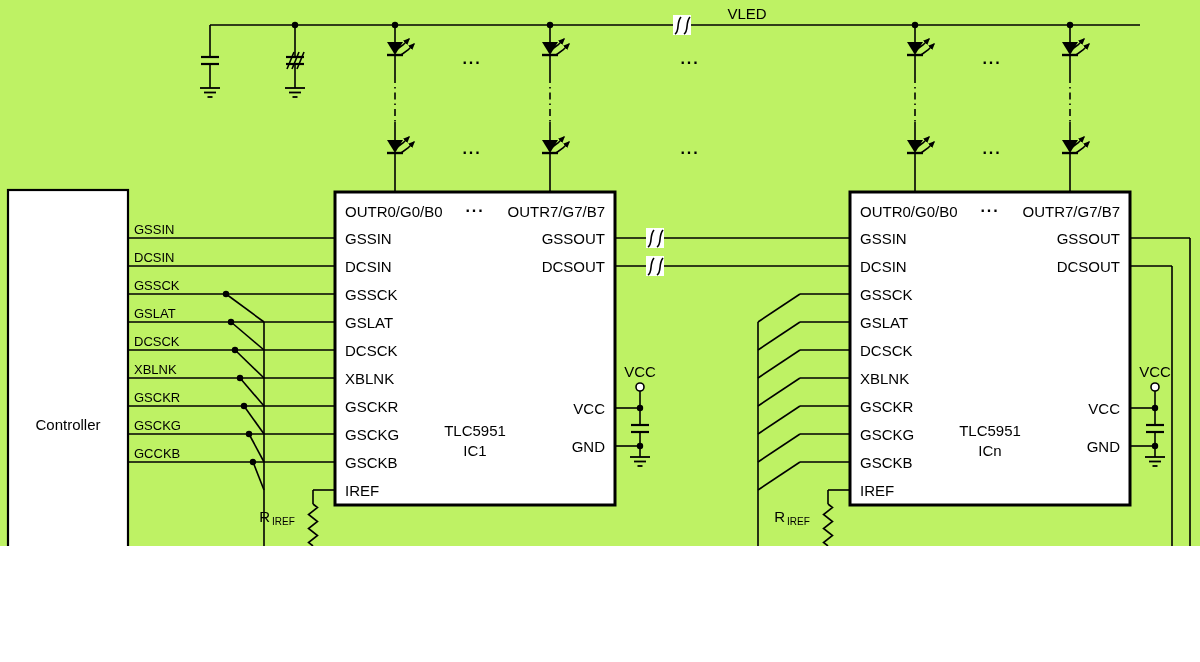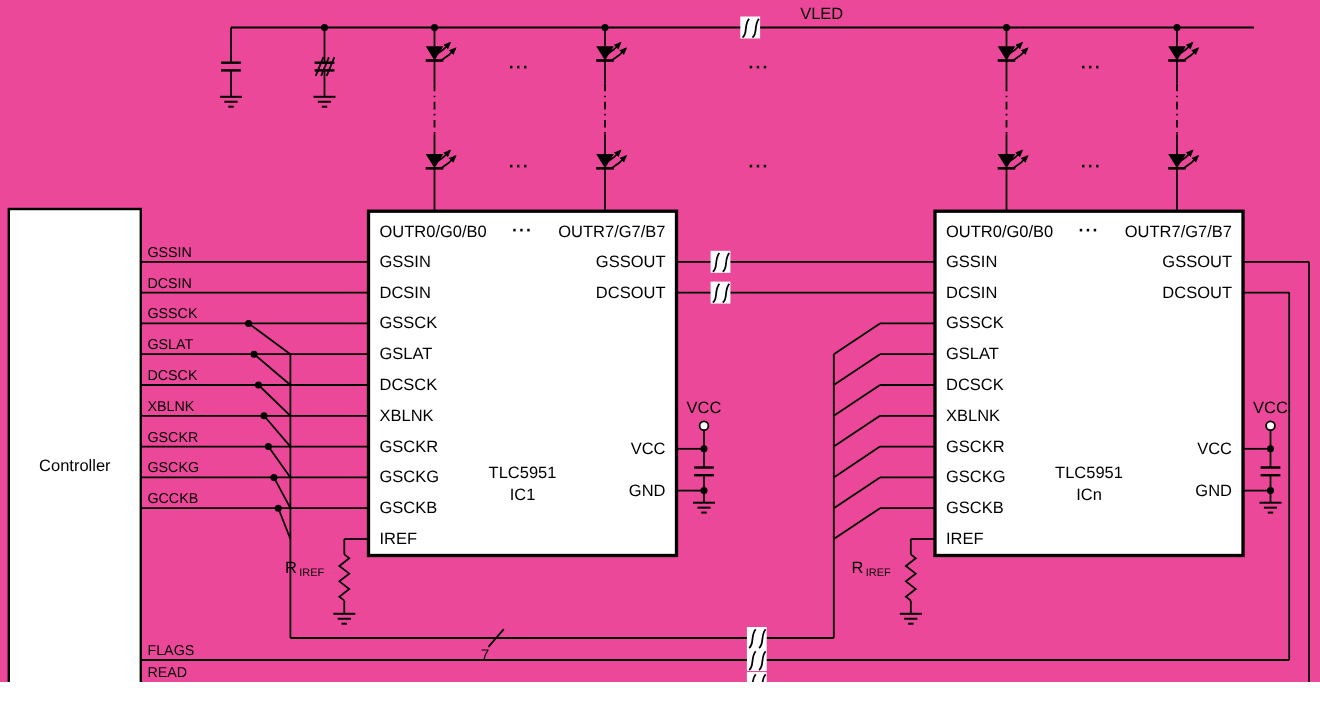--- a/index.html
+++ b/index.html
@@ -1,16 +1,16 @@
 <!DOCTYPE html>
 <html><head>
 <meta charset="utf-8">
 <style>
   html,body{margin:0;padding:0;background:#ffffff;}
-  .canvas{width:1200px;height:620px;background:#ec4899;position:relative;overflow:hidden;text-align:right;}
+  .canvas{width:1200px;height:546px;background:#bef264;position:relative;overflow:hidden;text-align:right;}
   svg{display:block;}
   text{font-family:"Liberation Sans","DejaVu Sans",sans-serif;fill:#000;dominant-baseline:central;}
   .t15{font-size:15px;}
   .t13{font-size:13px;}
   .t14{font-size:14px;}
   .t10{font-size:10px;}
   .dots{font-size:16px;font-weight:bold;letter-spacing:1px;}
   .w{stroke:#000;stroke-width:1.6;fill:none;}
   .dash{stroke-dasharray:7 4 1.5 4;}
   .dot{fill:#000;stroke:none;}

